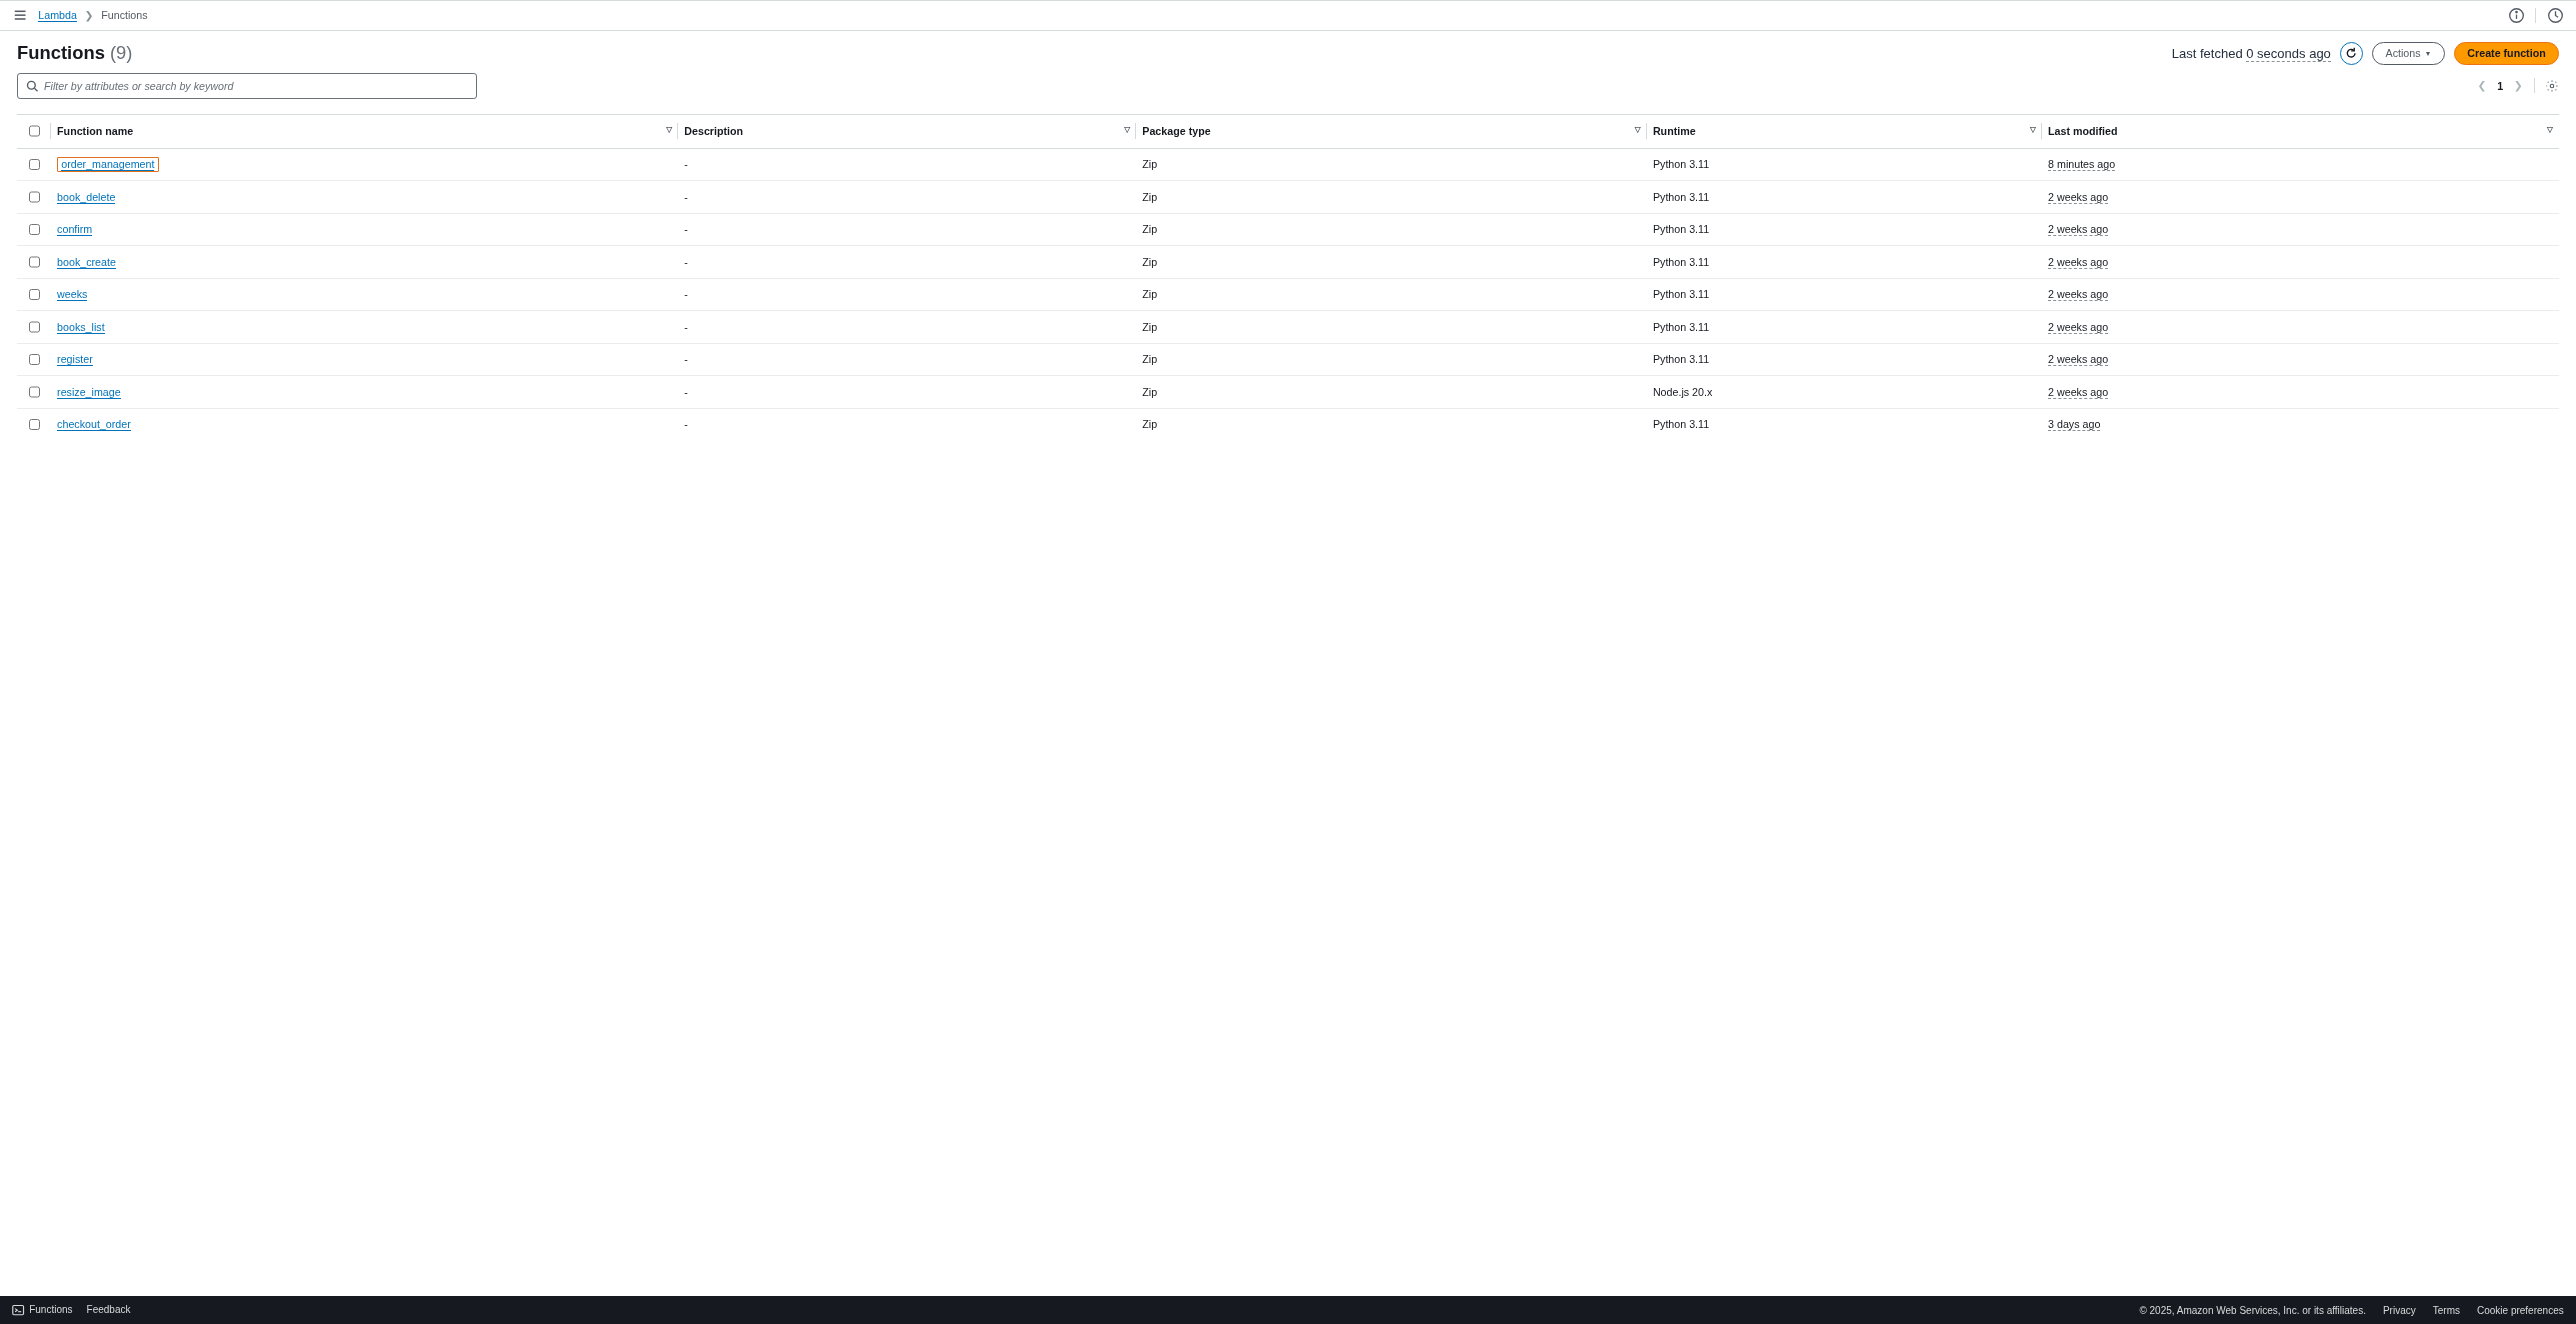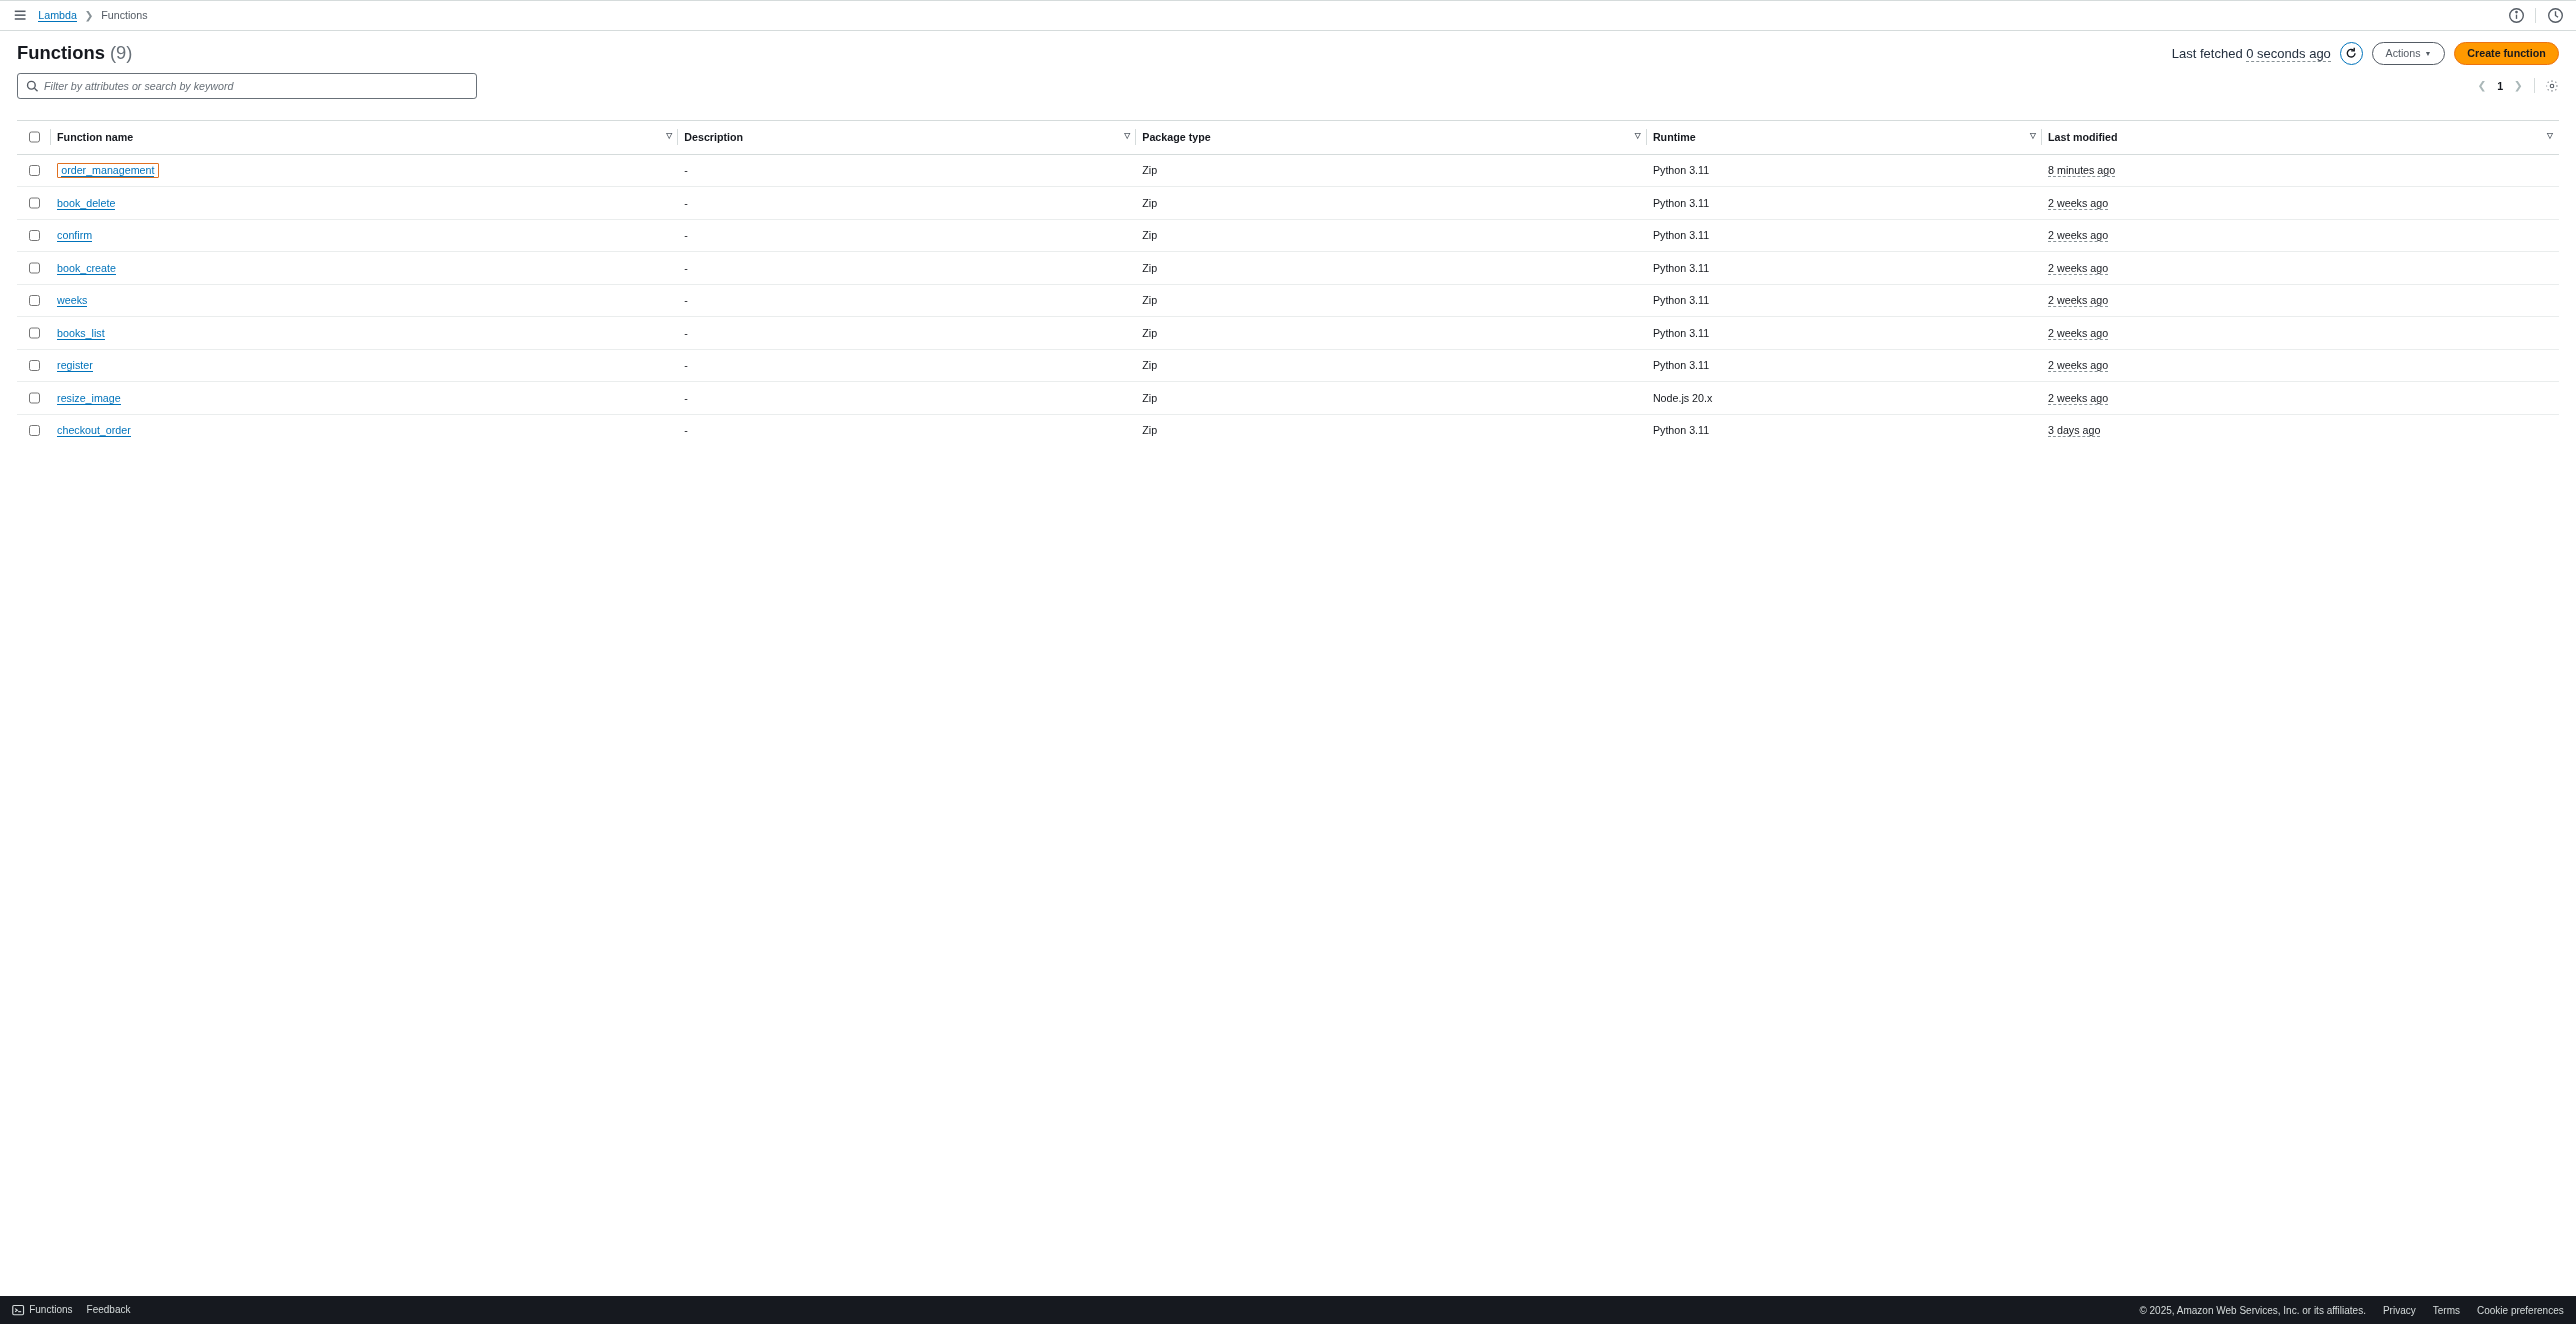--- a/index.html
+++ b/index.html
@@ -48,21 +48,21 @@
   .heading-actions{display:flex;align-items:center;gap:9.2px}
   .last-fetched{color:#232f3e;font-size:13px}
   .last-fetched .ago{border-bottom:0.8px dashed #879196;cursor:default}
   .refresh-btn{width:23px;height:23px;border:1.5px solid #0073bb;border-radius:50%;display:flex;align-items:center;justify-content:center;color:#16191f;cursor:pointer;background:#fff}
   .refresh-btn svg{width:12.3px;height:12.3px}
   .btn{border:0.8px solid #545b64;background:#fff;color:#545b64;border-radius:15.3px;padding:4.6px 12.3px;font-size:10.7px;display:inline-flex;align-items:center;gap:4px;cursor:pointer}
   .btn.primary{background:var(--orange);border-color:var(--orange-dark);color:#16191f;font-weight:700}
   .btn .tri{font-size:7px}
 
   
-  .filter-row{display:flex;align-items:center;justify-content:space-between;margin-bottom:21px;gap:12.3px}
+  .filter-row{display:flex;align-items:center;justify-content:space-between;margin-bottom:15px;gap:12.3px}
   .search-wrap{position:relative;flex:0 0 460px}
   .search-wrap svg{position:absolute;left:9.2px;top:50%;transform:translateY(-50%);width:12.3px;height:12.3px;color:#545b64}
   .search-input{
     width:100%;padding:6.1px 9.2px 6.1px 26px;border:0.8px solid #687078;border-radius:3.1px;
     font-size:10.7px;font-style:italic;color:#16191f;background:#fff;outline:none
   }
   .search-input::placeholder{color:#687078;font-style:italic}
   .pagination{display:flex;align-items:center;gap:10.7px}
   .pagination .navarrow{color:#aab7b8;cursor:default}
   .pagination .pagenum{font-weight:700}

